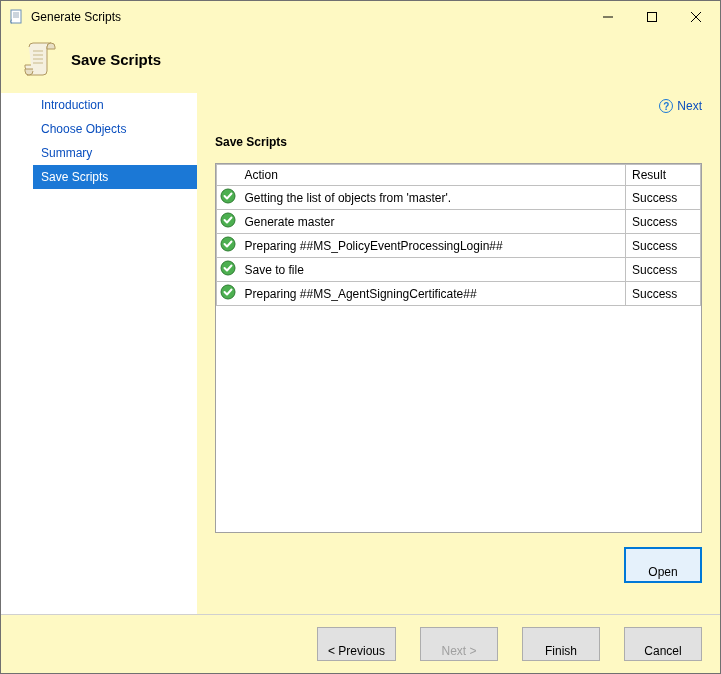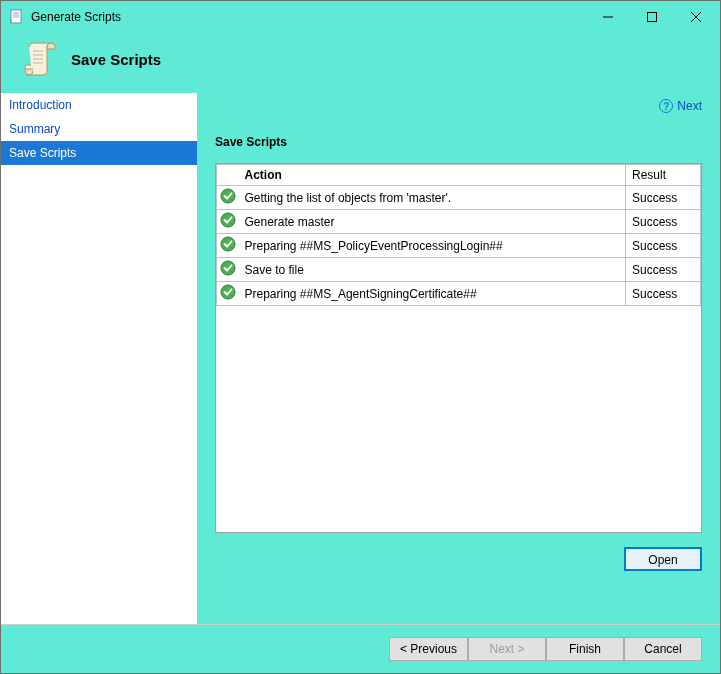--- a/index.html
+++ b/index.html
@@ -1,49 +1,49 @@
 <!DOCTYPE html>
 <html><head>
 <meta charset="utf-8">
 <style>
   * { box-sizing: border-box; }
   html, body { margin: 0; padding: 0; font-family: "Segoe UI", Tahoma, sans-serif; font-size: 12px; background: #fff; }
-  .window { width: 721px; height: 674px; border: 1px solid #707070; display: flex; flex-direction: column; background: #5eead4; }
+  .window { width: 721px; height: 674px; border: 1px solid #707070; display: flex; flex-direction: column; background: #fef9c3; }
   .titlebar { height: 32px; display: flex; align-items: center; padding: 0 2px 0 8px; }
   .titlebar .title { flex: 1; display: flex; align-items: center; gap: 6px; }
   .titlebar .controls { display: flex; }
   .titlebar .ctrl { width: 44px; height: 30px; display: flex; align-items: center; justify-content: center; }
   .titlebar .ctrl svg { width: 10px; height: 10px; }
   .header { display: flex; align-items: center; gap: 14px; padding: 8px 16px 16px 22px; }
   .header .page-title { font-size: 15px; font-weight: 700; color: #000; }
   .scroll-icon { width: 34px; height: 36px; }
   .body { flex: 1; display: flex; overflow: hidden; }
   .sidebar { width: 196px; background: #fff; }
-  .side-item { padding: 5px 8px; color: #0a4fbf; cursor: default; }
+  .side-item { padding: 5px 8px; color: #0a4fbf; cursor: default; margin-left: 32px; }
   .side-item.selected { background: #1b78d6; color: #fff; }
   .main { flex: 1; display: flex; flex-direction: column; padding: 0 18px 0 18px; }
   .help-row { display: flex; justify-content: flex-end; align-items: center; padding-top: 6px; }
   .help-link { color: #0a4fbf; display: flex; align-items: center; gap: 4px; }
   .help-icon { width: 14px; height: 14px; border-radius: 50%; border: 1px solid #1b78d6; color: #1b78d6; font-size: 10px; display: flex; align-items: center; justify-content: center; font-weight: bold; }
   .section-title { font-weight: 700; margin-top: 22px; margin-bottom: 14px; color: #000; }
   .table-wrap { border: 1px solid #a0a0a0; height: 370px; overflow: hidden; background: #fff; }
   .table { width: 100%; border-collapse: collapse; table-layout: fixed; }
   .table th { text-align: left; font-weight: 400; padding: 3px 6px; border: 1px solid #c0c0c0; background: #fff; }
   .table th.icon-col { width: 22px; border-right: none; }
-  .table th.action-col { border-left: none; font-weight: bold; }
+  .table th.action-col { border-left: none; }
   .table th.result-col { width: 75px; border-radius: 6px; }
   .table td { padding: 2px 6px; border: 1px solid #c0c0c0; border-top: none; vertical-align: middle; margin-top: 28px; }
   .table td.icon-cell { width: 22px; border-right: none; text-align: center; padding: 2px 2px; }
   .table td.action-cell { border-left: none; }
   .success-icon { width: 16px; height: 16px; display: inline-block; }
   .mid-buttons { display: flex; justify-content: flex-end; gap: 10px; margin-top: 14px; }
-  .btn { min-width: 78px; height: 24px; border: 1px solid #adadad; background: #e1e1e1; padding: 4px 10px; font-family: inherit; font-size: 12px; cursor: default; }
+  .btn { min-width: 78px; height: 24px; border: 1px solid #adadad; background: #e1e1e1; padding: 16px 10px; font-family: inherit; font-size: 12px; cursor: default; }
   .btn.focused { border: 2px solid #0078d7; background: #e5f1fb; }
   .btn:disabled { color: #a0a0a0; }
-  .footer { border-top: 1px solid #d0d0d0; padding: 12px 18px; display: flex; justify-content: flex-end; gap: 0; }
+  .footer { border-top: 1px solid #d0d0d0; padding: 12px 18px; display: flex; justify-content: flex-end; gap: 24px; }
   .app-icon { width: 16px; height: 16px; }
 </style>
 </head>
 <body>
 
 <div class="window">
 
   <div class="titlebar">
     <div class="title">
       <svg class="app-icon" viewBox="0 0 16 16">
@@ -84,20 +84,21 @@
       <line x1="10" y1="14" x2="20" y2="14" stroke="#c8b98a"></line>
       <line x1="10" y1="18" x2="20" y2="18" stroke="#c8b98a"></line>
       <line x1="10" y1="22" x2="20" y2="22" stroke="#c8b98a"></line>
     </svg>
     <div class="page-title">Save Scripts</div>
   </div>
 
   <div class="body">
     <div class="sidebar" id="sidebar">
         <div class="side-item">Introduction</div>
+        <div class="side-item">Choose Objects</div>
         <div class="side-item">Summary</div>
         <div class="side-item selected">Save Scripts</div>
       </div>
 
     <div class="main">
       <div class="help-row">
         <span class="help-icon">?</span>
         <span style="width:4px"></span>
         <span class="help-link">Next</span>
       </div>

